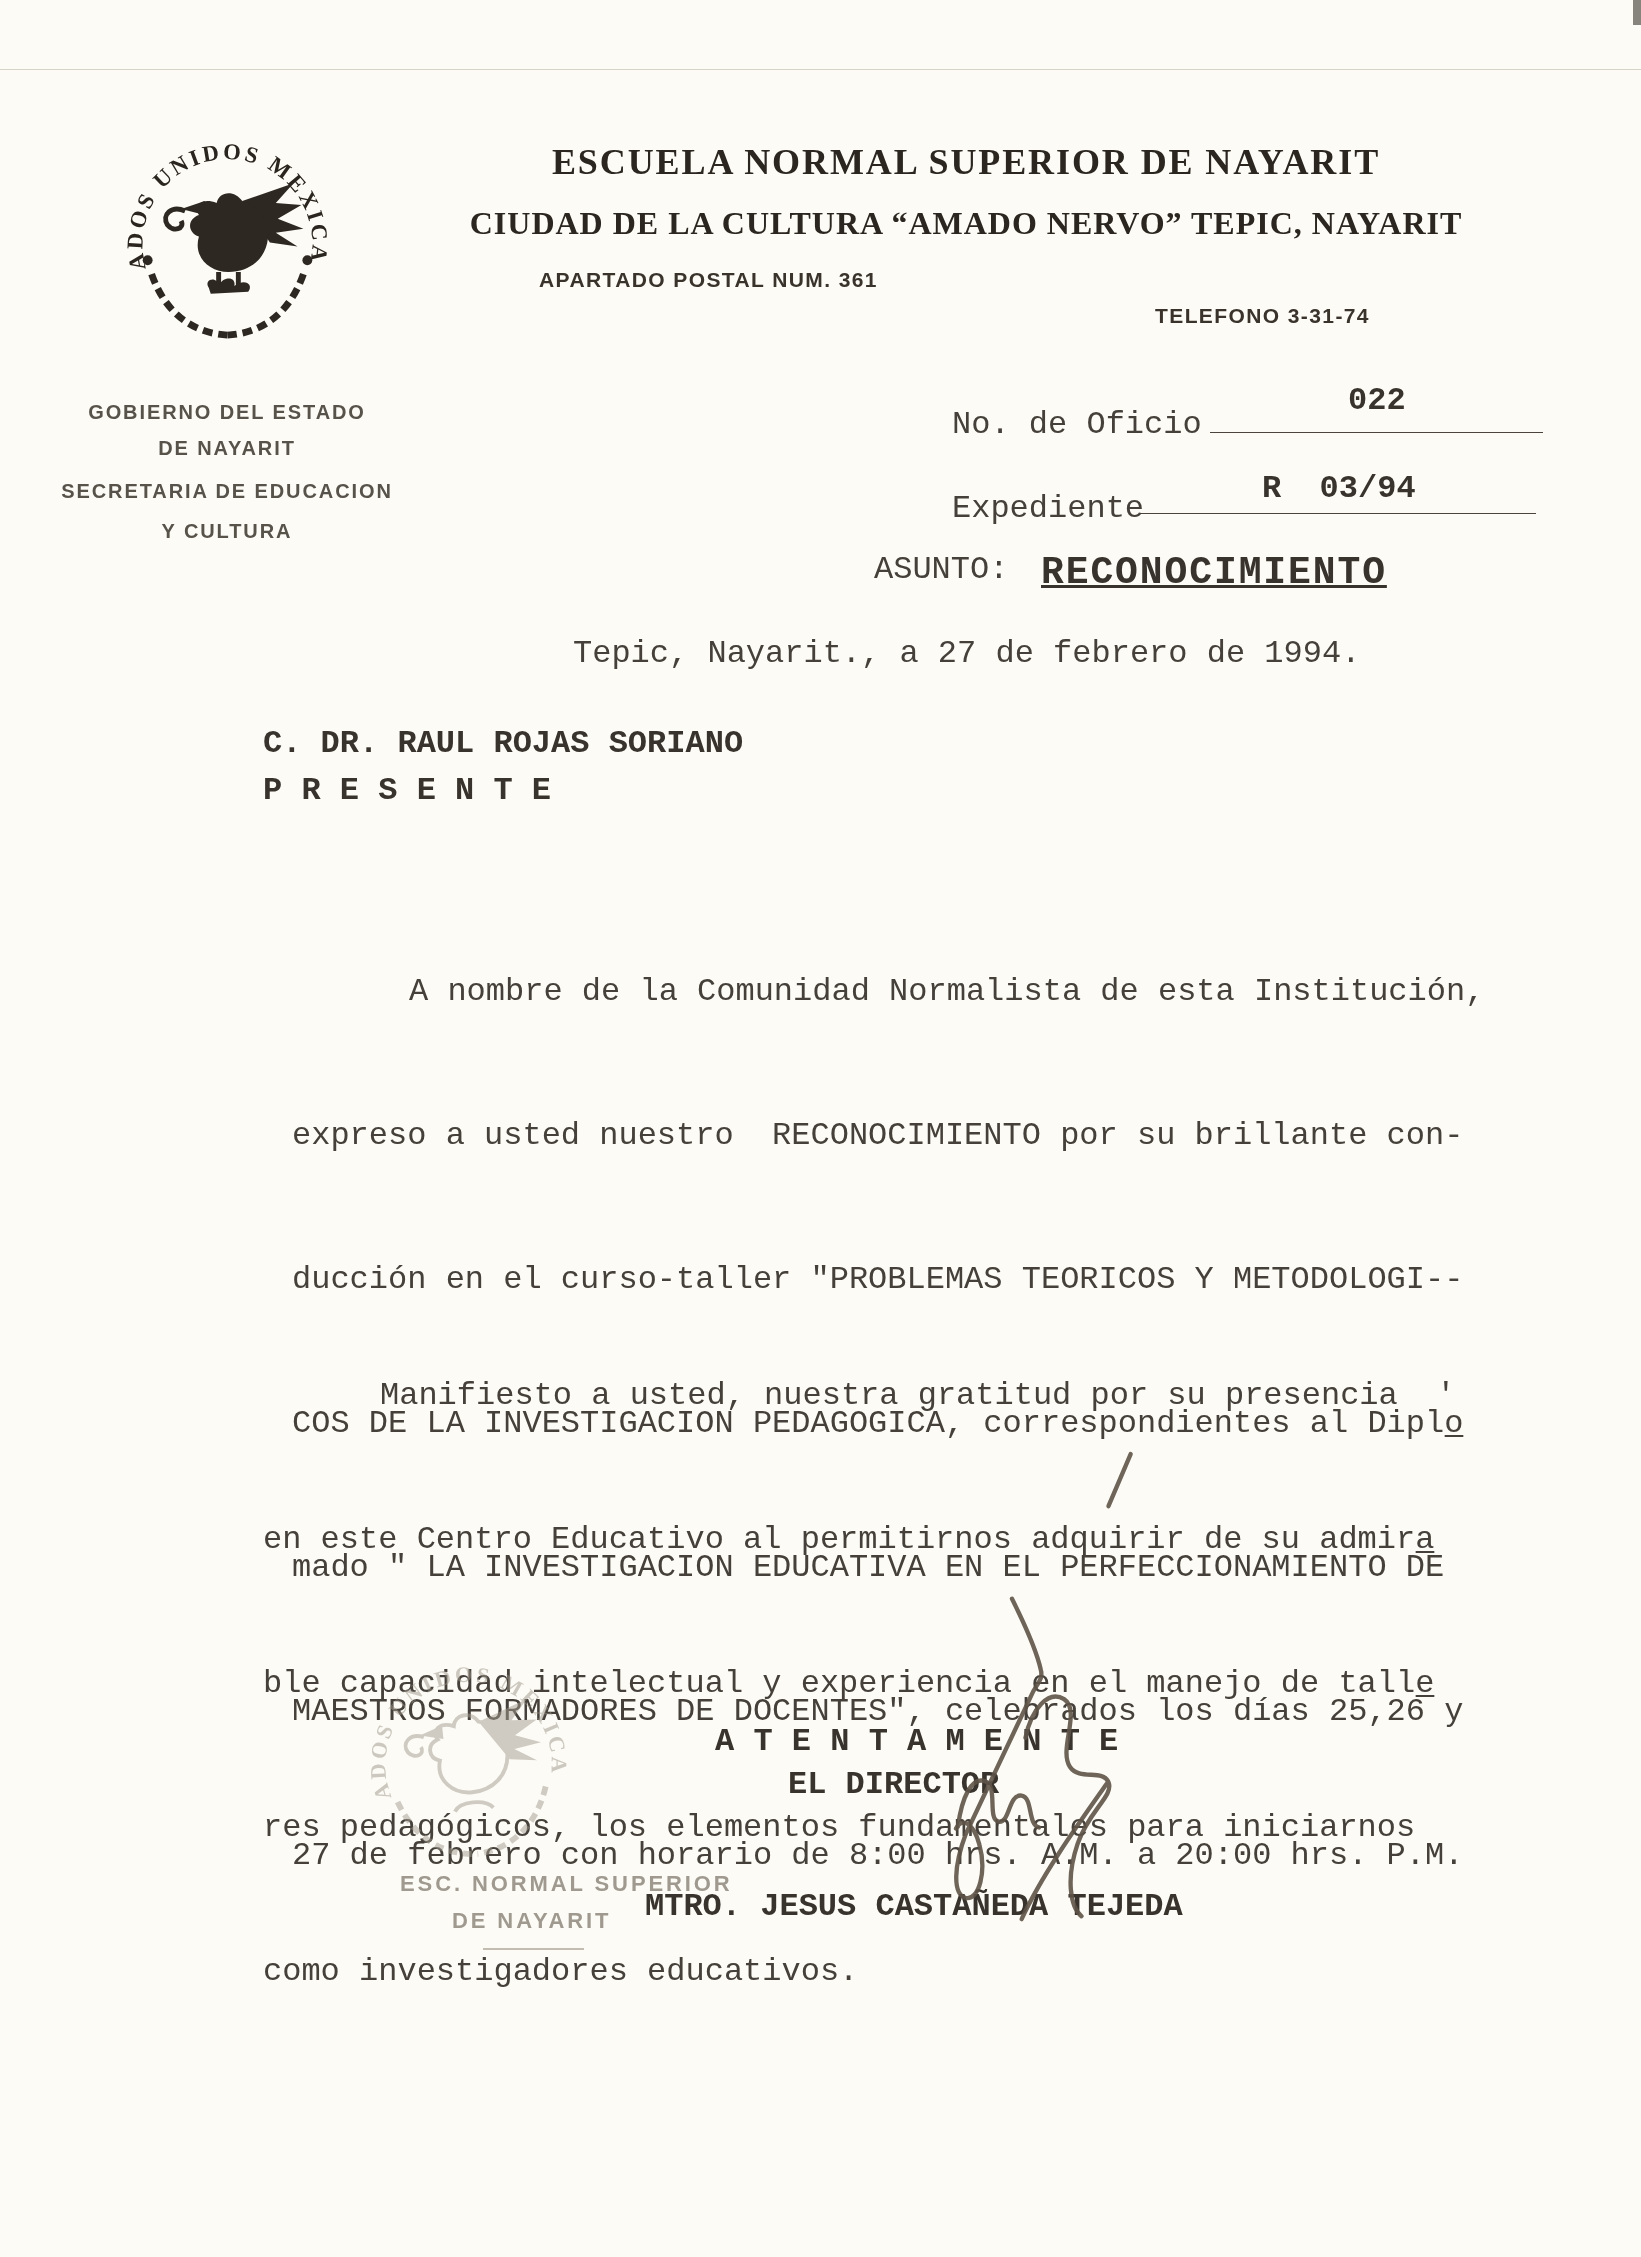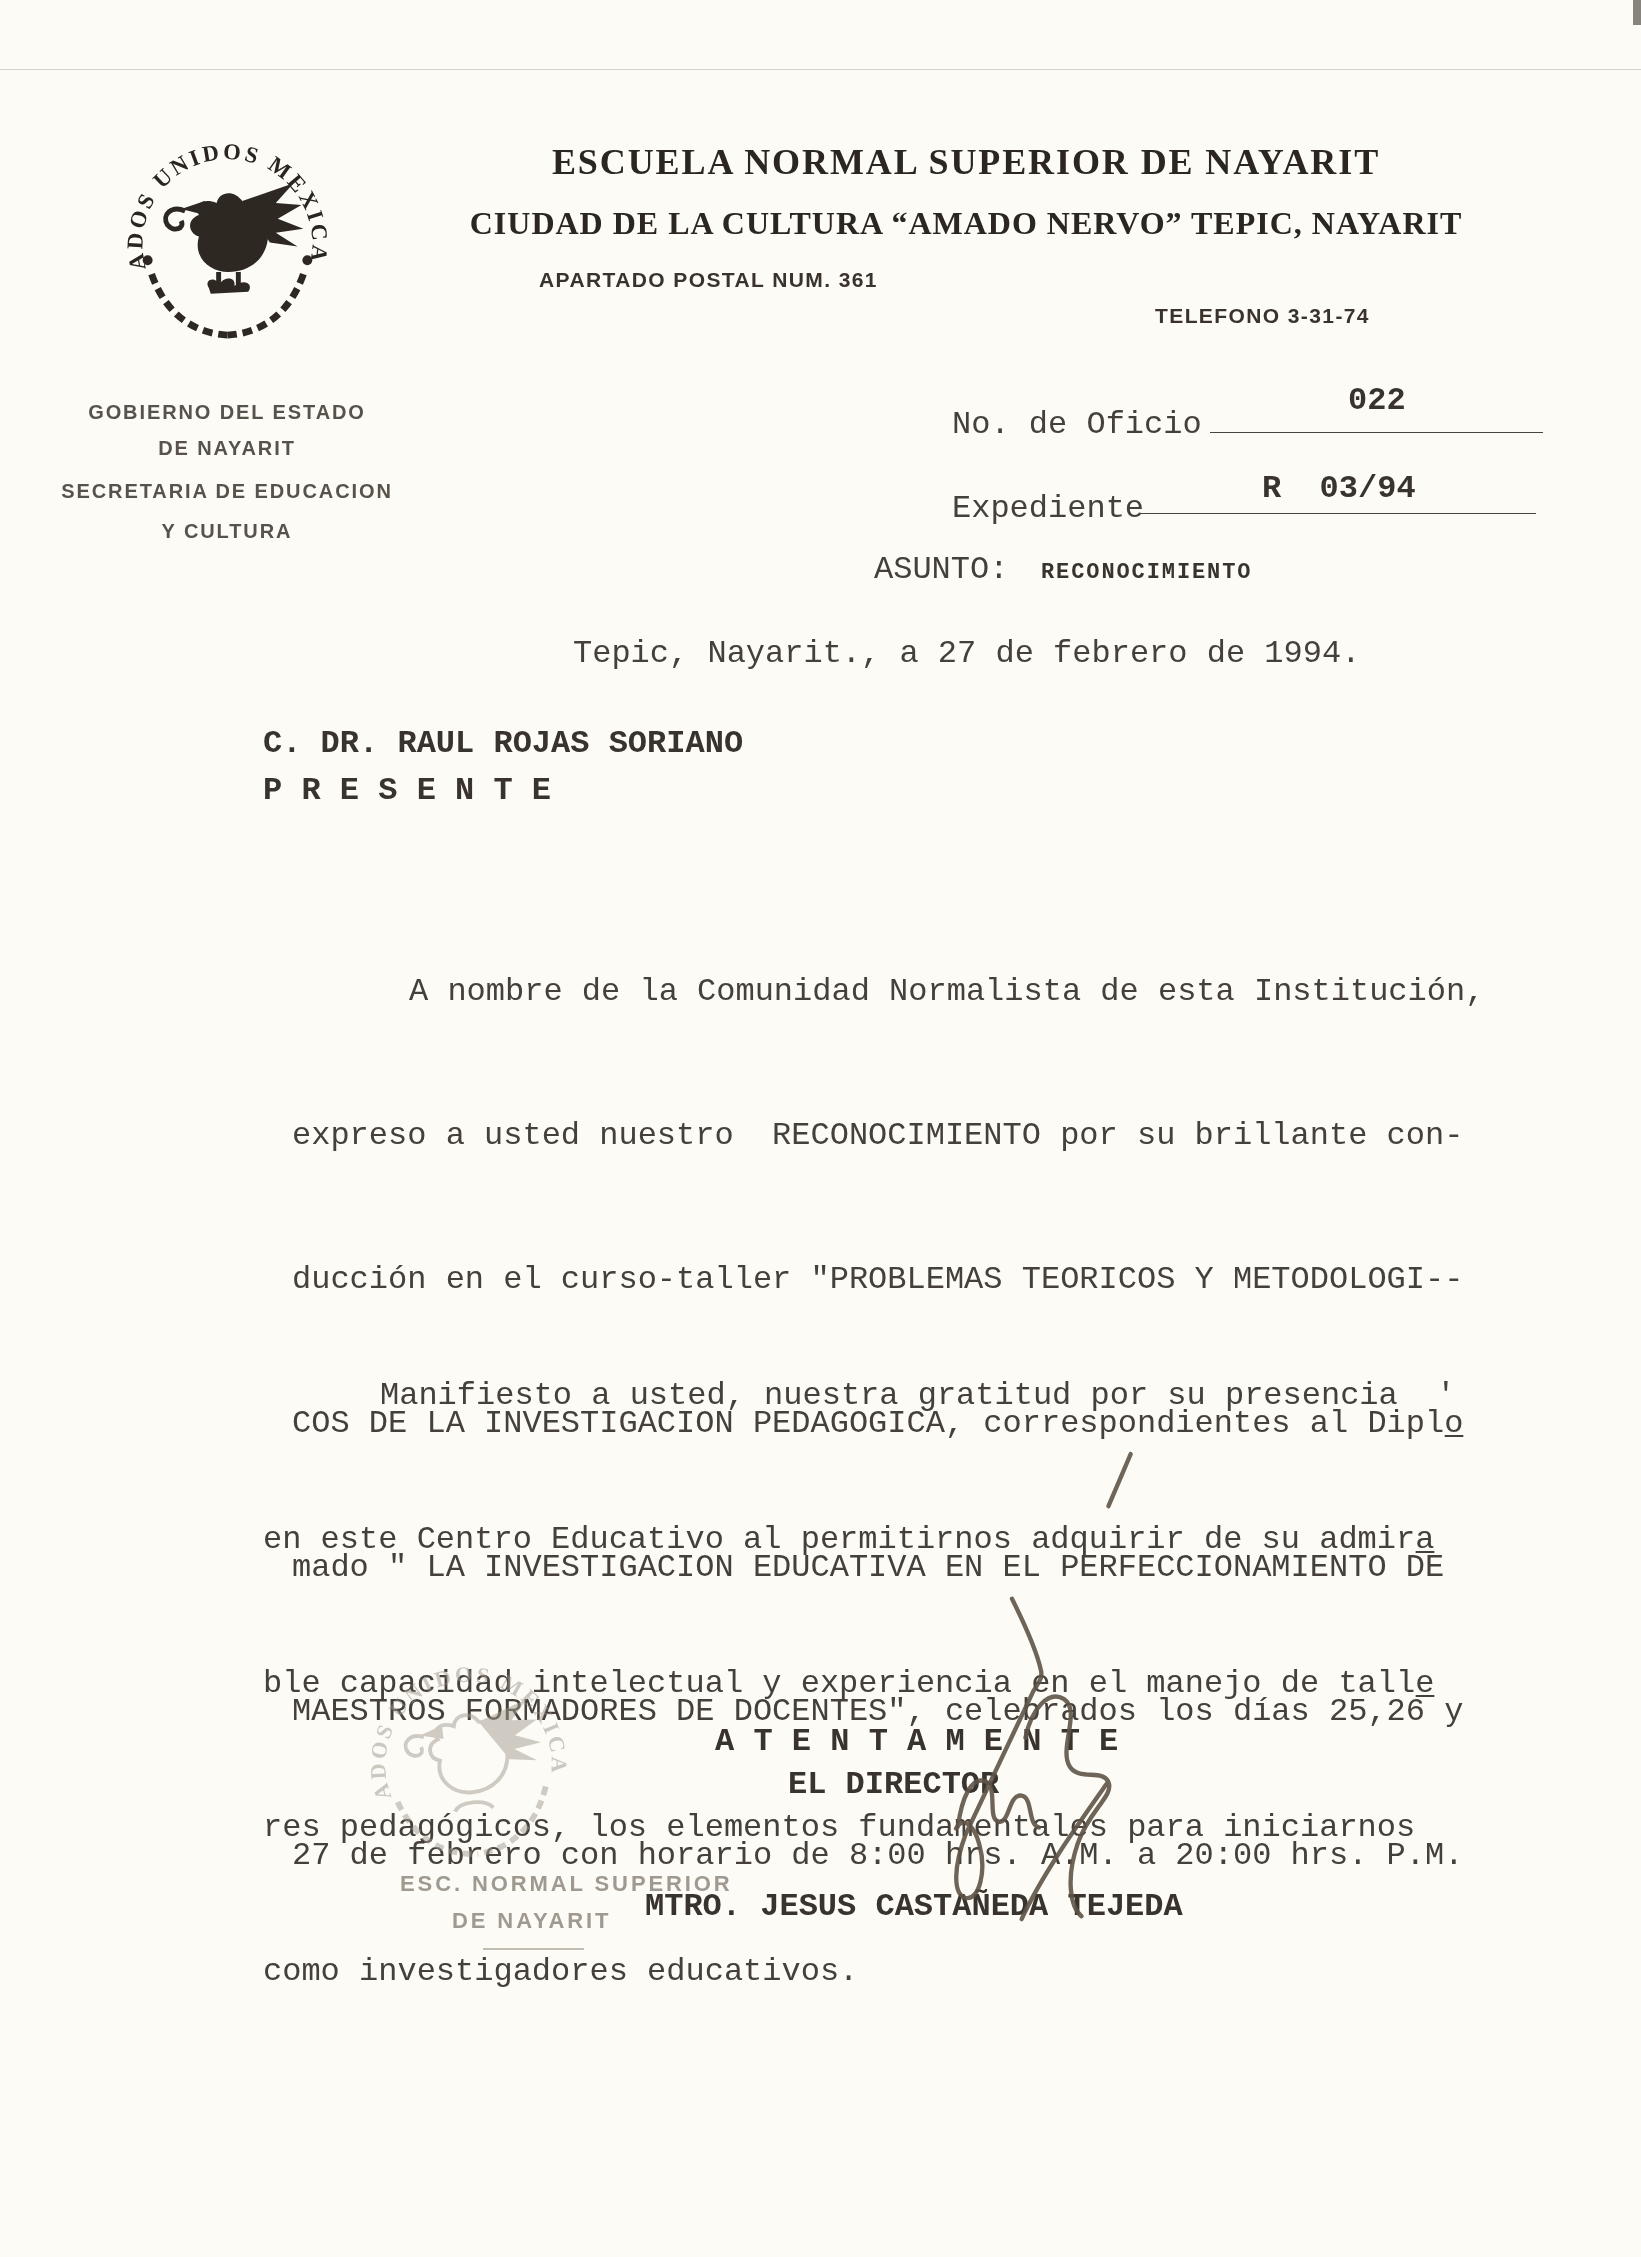--- a/index.html
+++ b/index.html
@@ -31,21 +31,21 @@
   .gov{width:348px;left:53px;text-align:center;font-size:20px;letter-spacing:1.9px;color:var(--side-ink);font-weight:bold;margin-top:28px;}
   #gov1{top:373px;} #gov2{top:409px;} #gov3{top:452px;} #gov4{top:492px;}
   .refline{height:0;border-bottom:1.9px solid #4a443c;}
   #oficio-line{left:1210px;top:432px;width:333px;}
   #expediente-line{left:1140px;top:513px;width:396px;}
   #oficio-label{left:952px;top:401px;}
   #oficio-value{left:1348px;top:377px;}
   #expediente-label{left:952px;top:485px;}
   #expediente-value{left:1262px;top:465px;}
   #asunto-label{left:874px;top:546px;}
-  #asunto-value{left:1041px;top:549px;font-size:22px;letter-spacing:1.9px;}
+  #asunto-value{left:1041px;top:549px;font-size:38px;letter-spacing:1.9px;text-decoration:underline;}
   #dateline{left:573px;top:630px;}
   #recipient-name{left:263px;top:720px;}
   #recipient-presente{left:263px;top:767px;}
   #para1{left:263px;top:872px;margin-left:29px;}
   #para2{left:263px;top:1276px;}
   .body-line{white-space:pre;}
   .indent{padding-left:117px;}
   #atentamente{left:715px;top:1718px;}
   #director{left:788px;top:1761px;}
   #signer{left:645px;top:1883px;}

